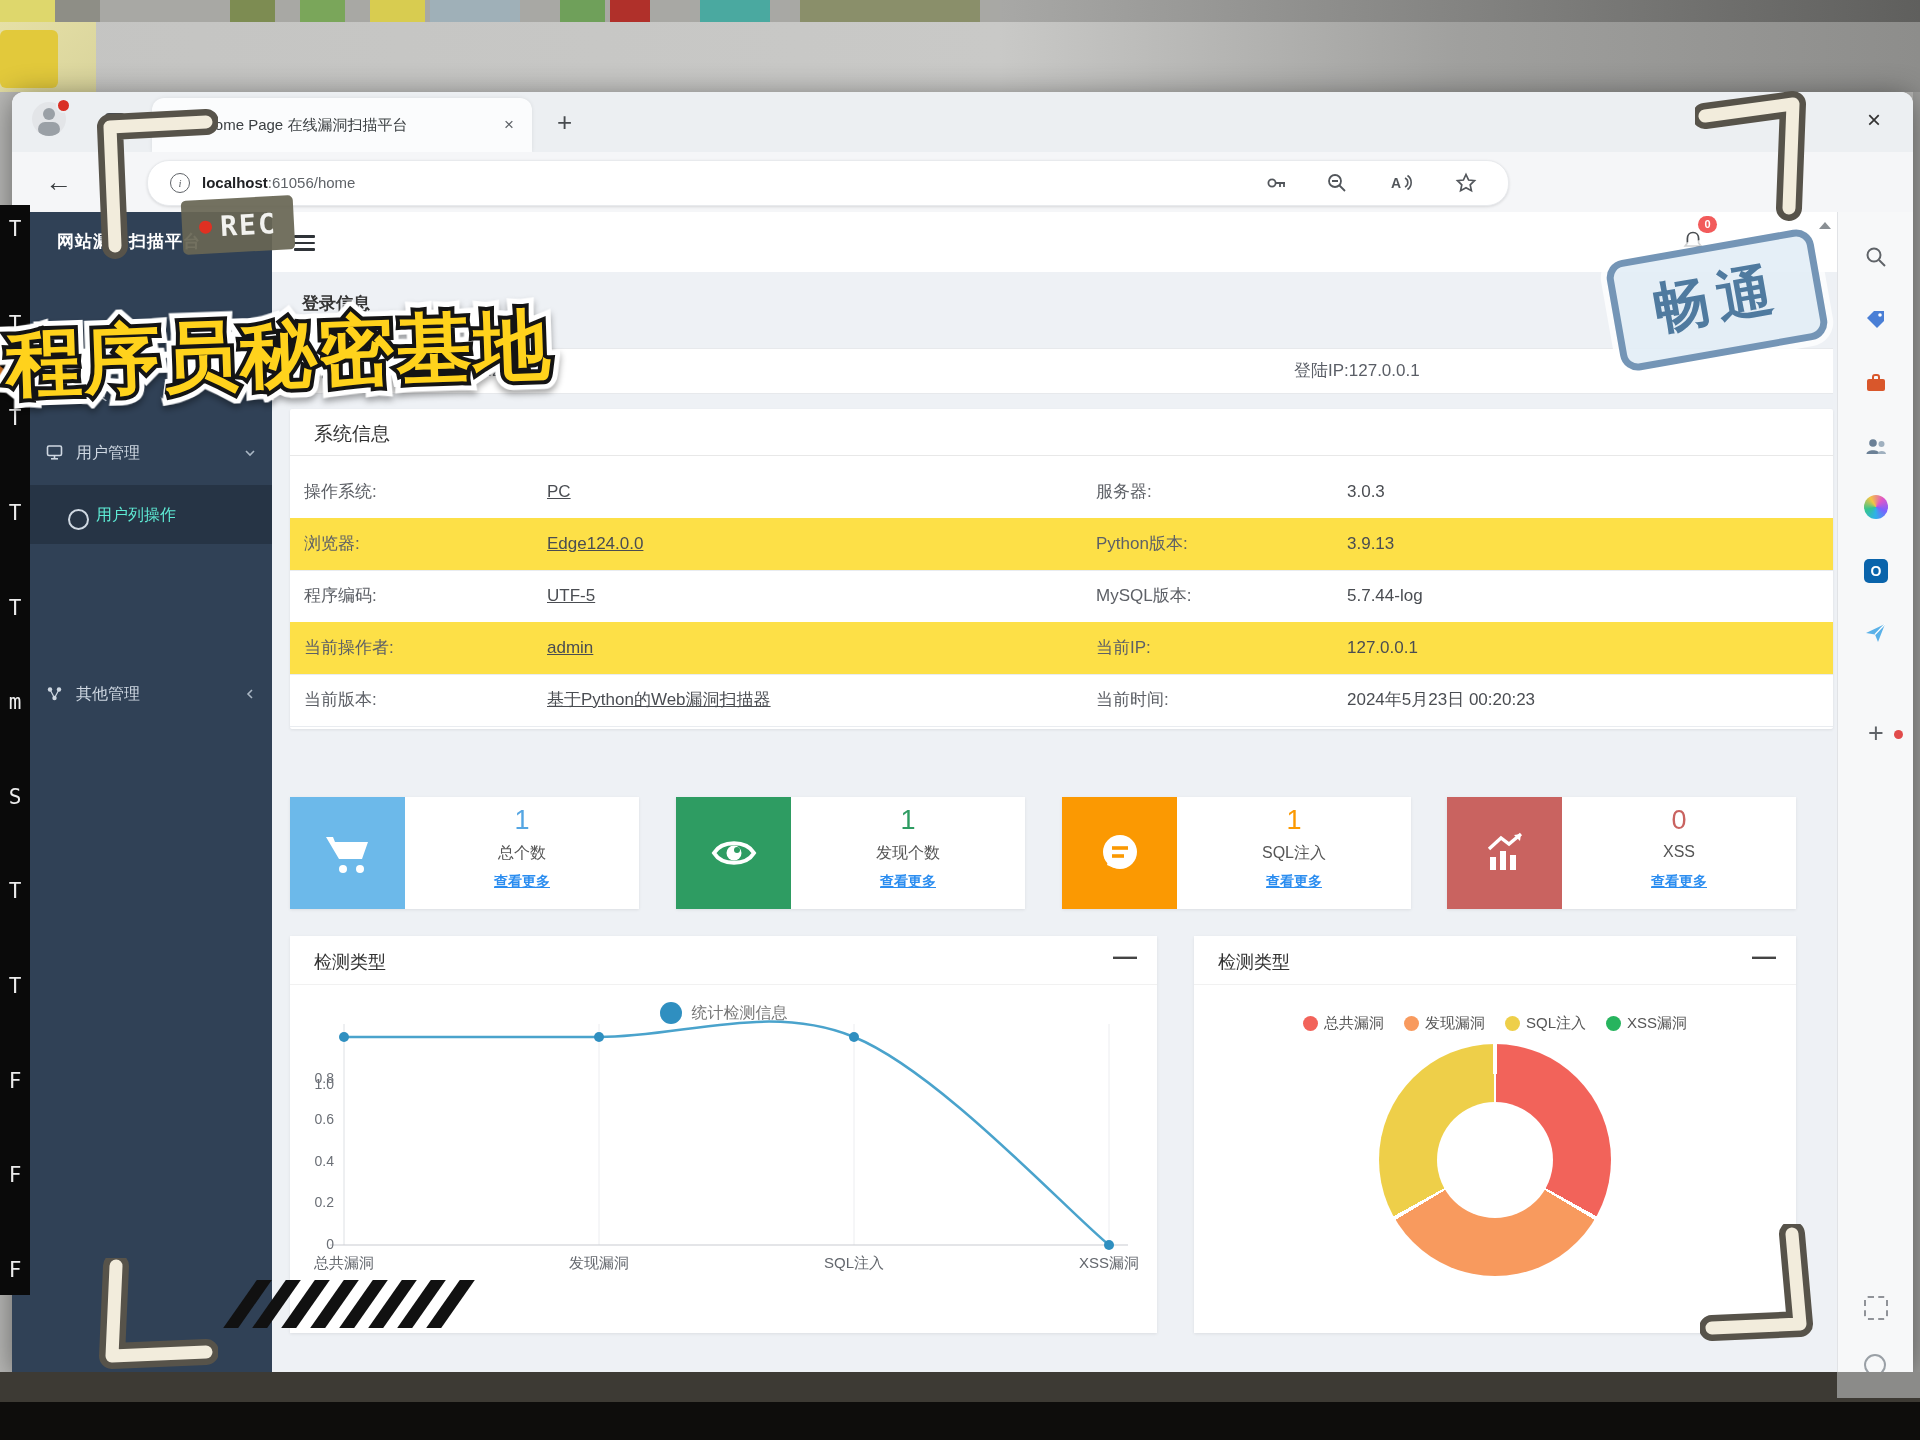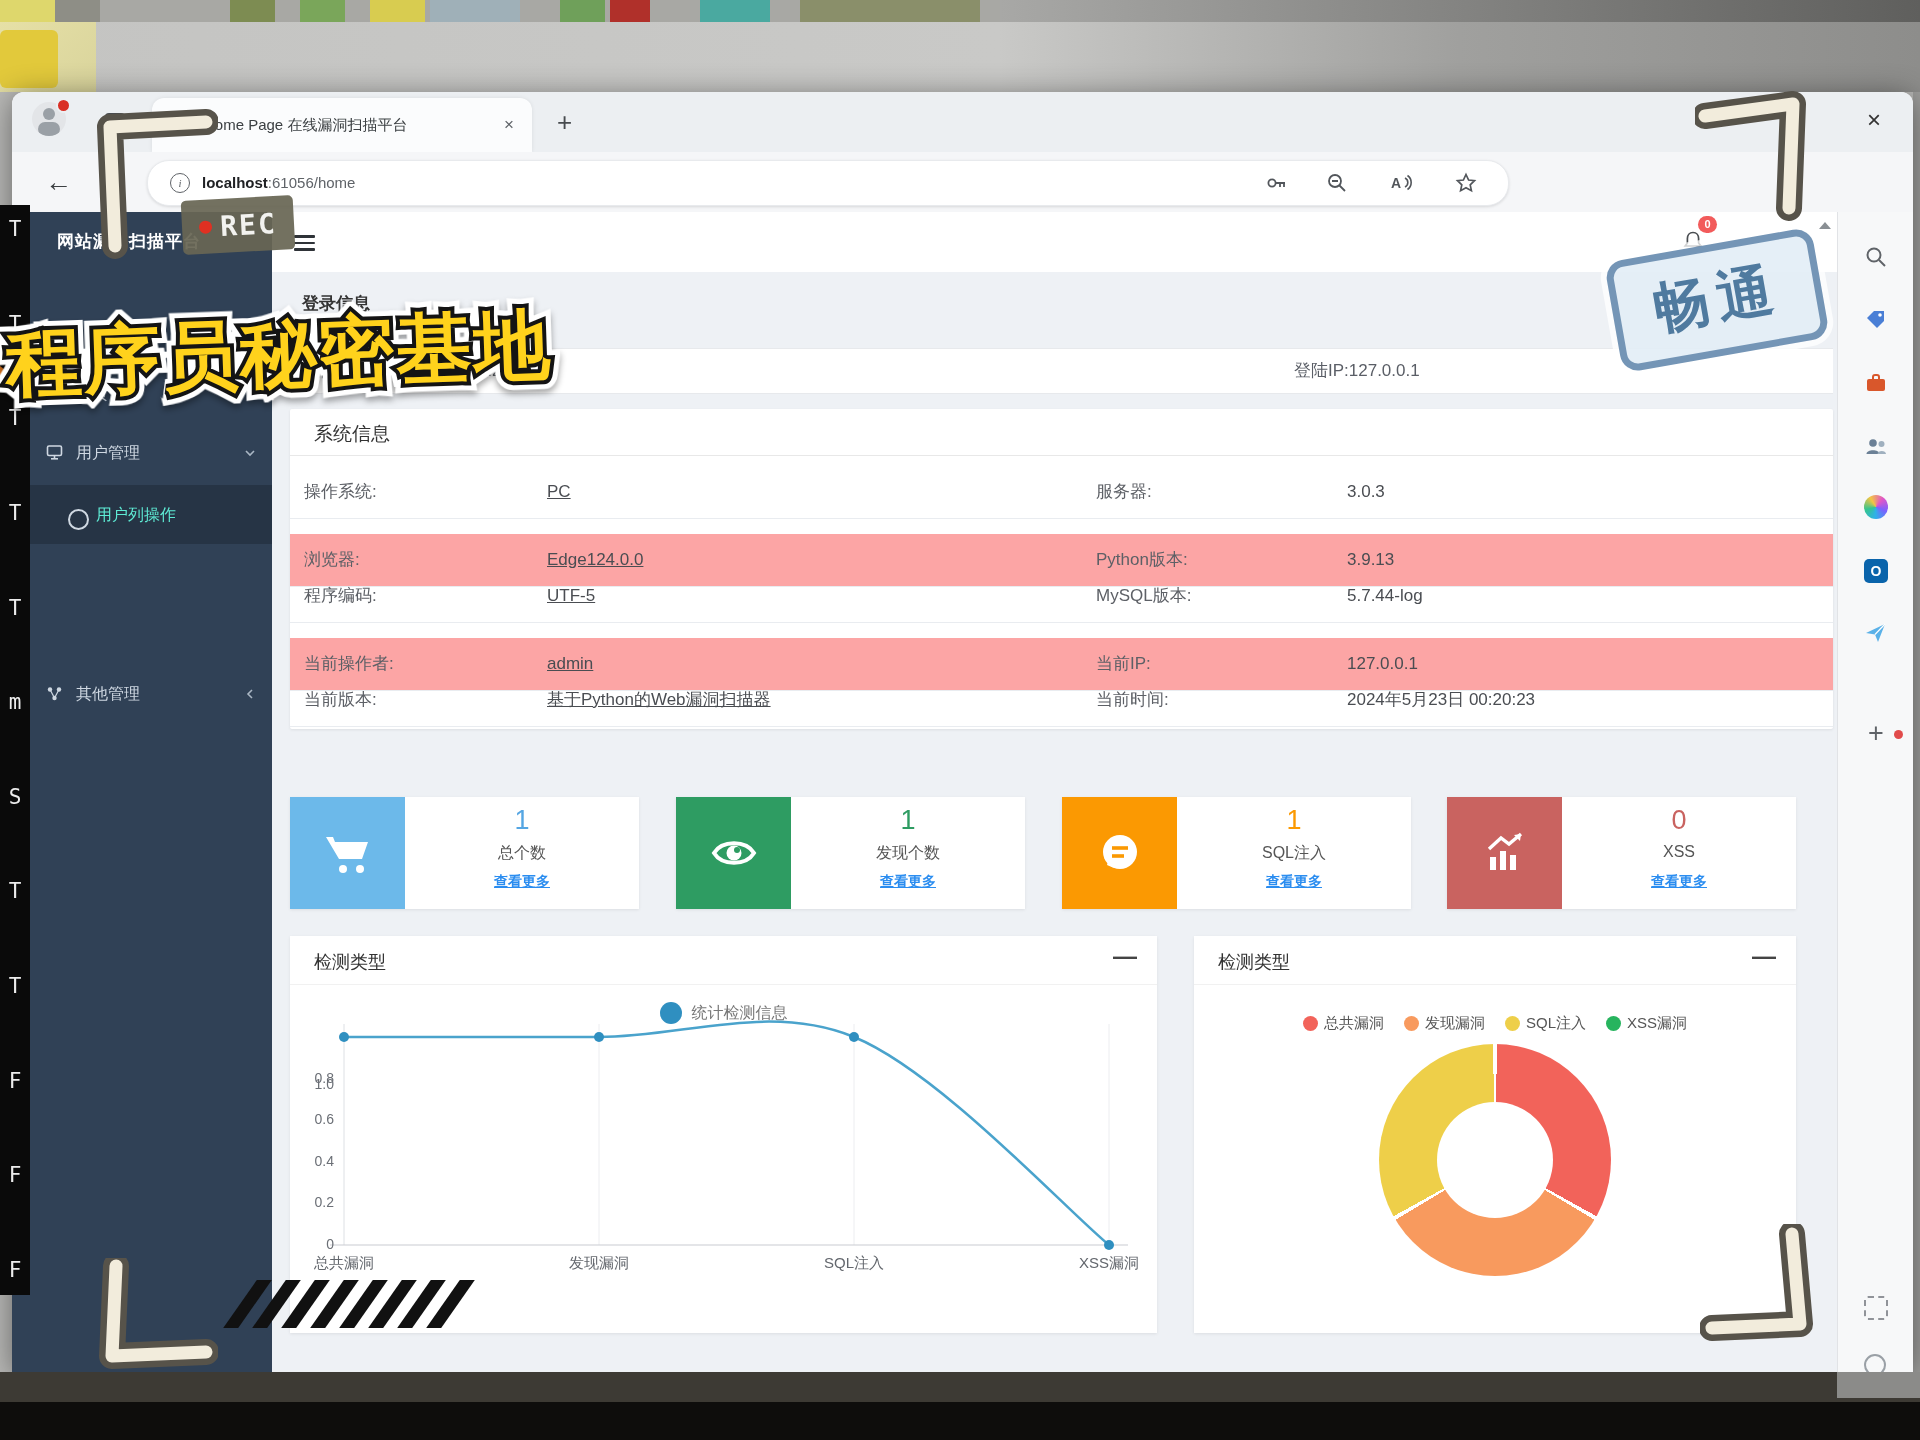--- a/index.html
+++ b/index.html
@@ -57,21 +57,21 @@
   .content{left:260px;top:60px;width:1565px;height:1100px;background:#eef1f5;}
   .sect-title{position:absolute;left:30px;top:20px;font-size:17px;color:#333;font-weight:600;}
   .login-row{position:absolute;left:18px;top:76px;width:1543px;height:44px;background:#fff;border-top:1px solid #e7e9ec;border-bottom:1px solid #e7e9ec;font-size:17px;color:#5a5e66;}
   .login-row .t{position:absolute;left:14px;line-height:44px;}
   .login-row .ip{position:absolute;left:1004px;line-height:44px;}
   .card{background:#fff;box-shadow:0 1px 3px rgba(0,0,0,.08);border-radius:2px;}
   .sys{position:absolute;left:18px;top:137px;width:1543px;height:320px;}
   .sys-title{position:absolute;left:24px;top:12px;font-size:19px;color:#333;}
   .sys-div{position:absolute;left:0;top:46px;width:1543px;height:1px;background:#e8e8e8;}
   .srow{position:absolute;left:0;width:1543px;height:52px;font-size:17px;line-height:52px;border-bottom:1px solid #e9ecf0;}
-  .srow.shade{background:#fca5a5;margin-top:16px;}
+  .srow.shade{background:#fde047;}
   .srow .c1{position:absolute;left:14px;color:#5d6066;}
   .srow .c2{position:absolute;left:257px;color:#4a4d52;text-decoration:underline;}
   .srow .c3{position:absolute;left:806px;color:#5d6066;}
   .srow .c4{position:absolute;left:1057px;color:#4a4d52;}
   .stat-card{position:absolute;top:525px;width:349px;height:112px;background:#fff;box-shadow:0 1px 3px rgba(0,0,0,.08);}
   .icon-box{position:absolute;left:0;top:0;width:115px;height:112px;display:flex;align-items:center;justify-content:center;}
   .stat-right{position:absolute;left:115px;top:0;width:234px;height:112px;text-align:center;}
   .stat-value{position:absolute;left:0;top:8px;width:234px;font-size:27px;}
   .stat-label{position:absolute;left:0;top:46px;width:234px;font-size:16px;color:#555;}
   .stat-link{position:absolute;left:0;top:76px;width:234px;font-size:14px;color:#2b8df0;text-decoration:underline;font-weight:600;cursor:pointer;}

